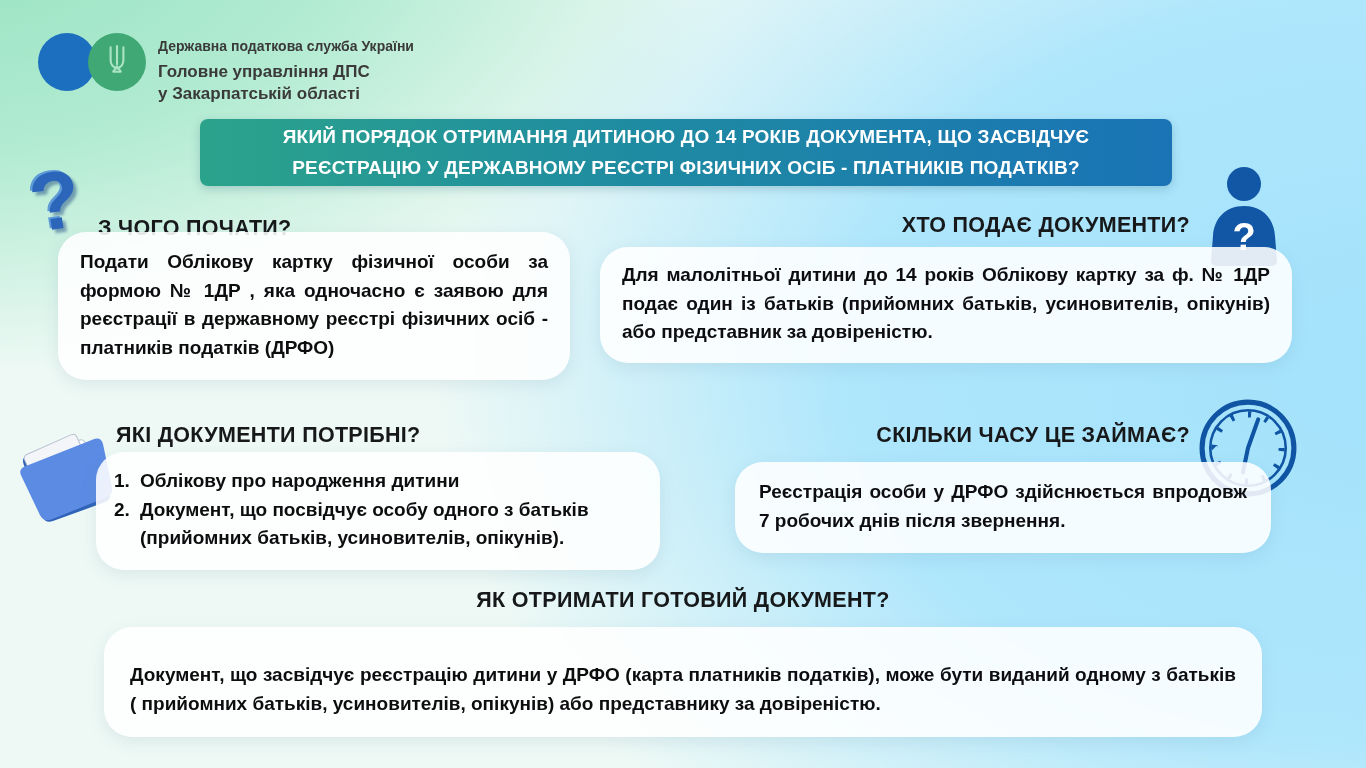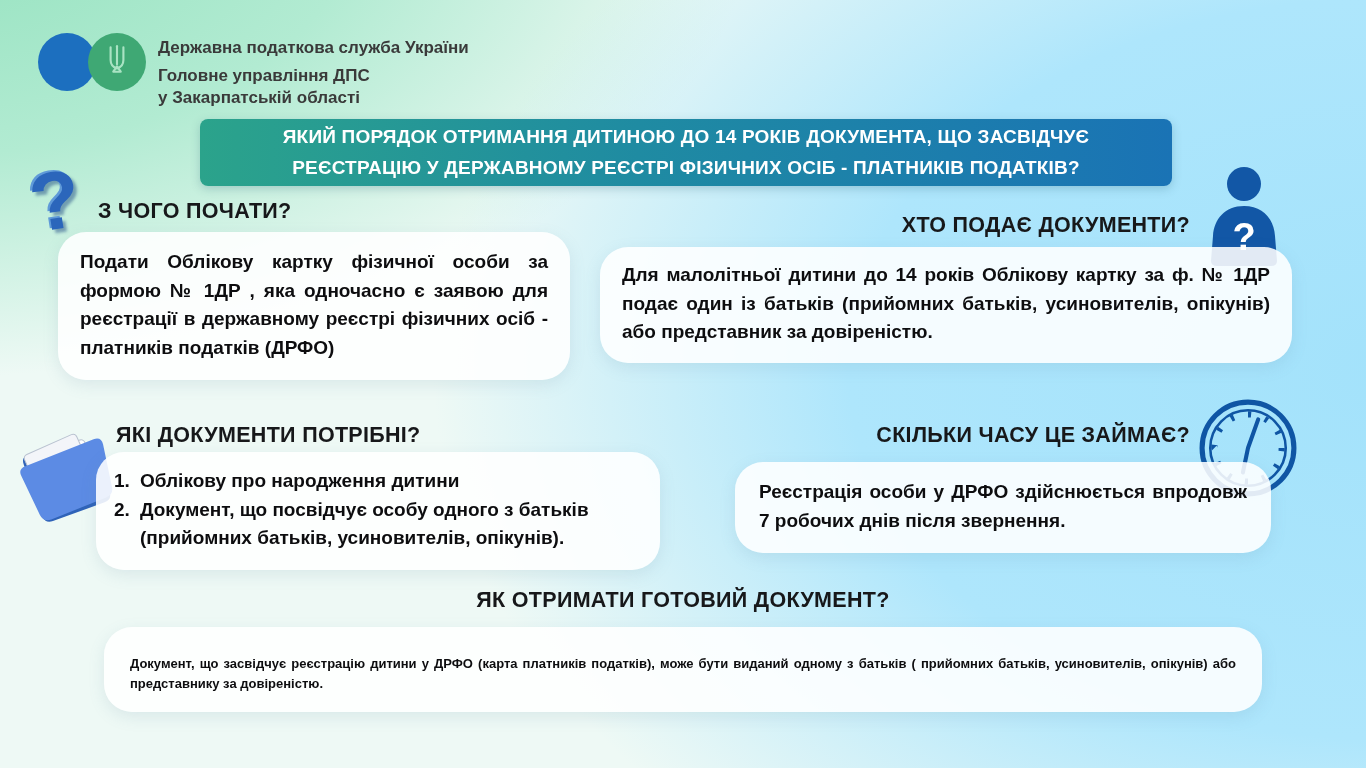--- a/index.html
+++ b/index.html
@@ -9,21 +9,21 @@
     background:
       radial-gradient(95% 115% at 102% 48%, #a3e2fb 0%, #aee6fc 42%, rgba(173,230,252,0) 74%),
       radial-gradient(85% 85% at -6% -12%, #92e1bd 0%, #b2ebd2 38%, rgba(230,248,240,0) 72%),
       #eef9f5;
   }
   
   .logo-circle{position:absolute;width:58px;height:58px;border-radius:50%;}
   .logo-blue{left:38px;top:33px;background:#1c6fbf;}
   .logo-green{left:88px;top:33px;background:#3fa874;display:flex;align-items:center;justify-content:center;}
   .org{position:absolute;left:158px;top:38px;color:#3a3a3a;font-weight:700;}
-  .org .l1{font-size:17px;margin-bottom:7px;text-align:right;}
+  .org .l1{font-size:14px;margin-bottom:7px;text-align:right;}
   .org .l2,.org .l3{font-size:17px;line-height:1.3;}
   
   .banner{
     position:absolute;left:200px;top:119px;width:972px;height:67px;
     border-radius:8px;display:flex;align-items:center;justify-content:center;
     background:linear-gradient(90deg,#2ba38b 0%,#1f8ba2 45%,#1a73b5 100%);
     box-shadow:0 3px 10px rgba(40,100,120,.25);
   }
   .banner-text{color:#ffffff;font-weight:800;font-size:19px;line-height:1.6;text-align:center;padding:0 26px;letter-spacing:.2px;}
   
@@ -68,21 +68,21 @@
     <div class="l1">Державна податкова служба України</div>
     <div class="l2">Головне управління ДПС</div>
     <div class="l3">у Закарпатській області</div>
   </div>
 
   <div class="banner">
     <div class="banner-text">ЯКИЙ ПОРЯДОК ОТРИМАННЯ ДИТИНОЮ ДО 14 РОКІВ ДОКУМЕНТА, ЩО ЗАСВІДЧУЄ РЕЄСТРАЦІЮ У ДЕРЖАВНОМУ РЕЄСТРІ ФІЗИЧНИХ ОСІБ - ПЛАТНИКІВ ПОДАТКІВ?</div>
   </div>
 
   <div class="q-icon">?</div>
-  <div class="sec-h" style="left:98px;top:199px;">З ЧОГО ПОЧАТИ?</div>
+  <div class="sec-h" style="left:98px;top:216px;">З ЧОГО ПОЧАТИ?</div>
   <div class="card just" style="left:58px;top:232px;width:468px;padding:16px 22px 18px;">
     <span>Подати Облікову картку фізичної особи за формою № 1ДР , яка одночасно є заявою для реєстрації в державному реєстрі фізичних осіб - платників податків (ДРФО)</span>
   </div>
 
   <div class="sec-h" style="right:176px;top:213px;text-align:right;">ХТО ПОДАЄ ДОКУМЕНТИ?</div>
   <div class="person-icon">
     <svg width="90" height="106" viewBox="0 0 90 106">
       <circle cx="47" cy="20" r="17" fill="#1257a6"></circle>
       <path d="M47 42 C 28 42 17 55 16 72 L14 97 Q14 102 20 102 L74 102 Q80 102 80 97 L78 72 C 77 55 66 42 47 42 Z" fill="#1257a6"></path>
       <text x="47" y="86" font-size="38" font-weight="bold" fill="#ffffff" text-anchor="middle" font-family="Liberation Sans, sans-serif">?</text>
@@ -121,17 +121,17 @@
       <circle cx="49" cy="49" r="37" stroke-width="2.5"></circle>
       <circle cx="49" cy="49" r="33" stroke-width="6" pathLength="60" stroke-dasharray="0.9 4.1"></circle>
       <path d="M59 21 L49 49 L44 73" stroke-width="4" stroke-linecap="round" stroke-linejoin="round"></path>
     </svg>
   </div>
   <div class="card just" style="left:735px;top:462px;width:488px;padding:16px 24px 18px;">
     <span>Реєстрація особи у ДРФО здійснюється впродовж 7 робочих днів після звернення.</span>
   </div>
 
   <div class="sec-h" style="left:0;right:0;top:588px;text-align:center;">ЯК ОТРИМАТИ ГОТОВИЙ ДОКУМЕНТ?</div>
-  <div class="card just" style="left:104px;top:627px;width:1106px;padding:27px 26px 19px;font-size:13px;">
+  <div class="card just" style="left:104px;top:627px;width:1106px;padding:34px 26px 19px;font-size:19px;">
     <span>Документ, що засвідчує реєстрацію дитини у ДРФО (карта платників податків), може бути виданий одному з батьків ( прийомних батьків, усиновителів, опікунів) або представнику за довіреністю.</span>
   </div>
 
 </div>
 
 </body></html>

